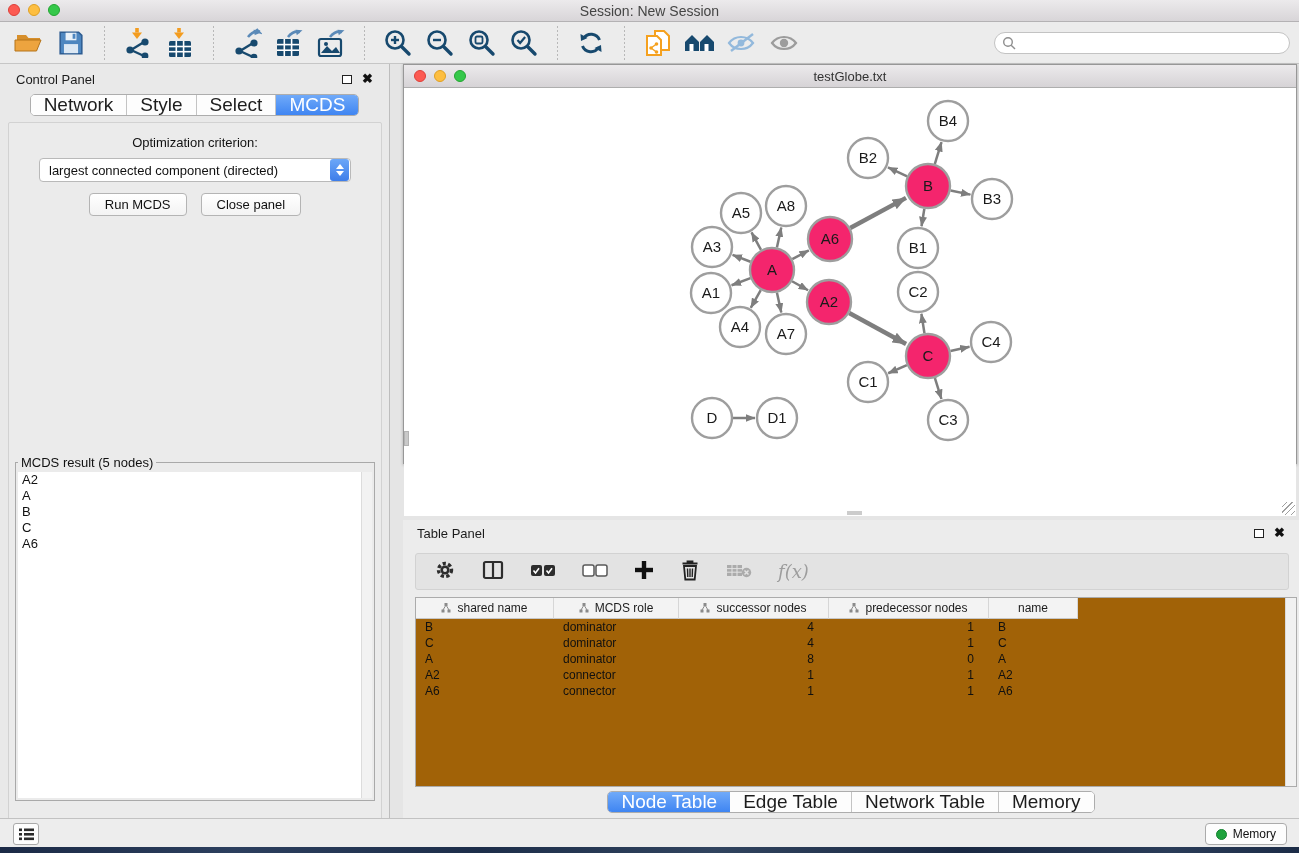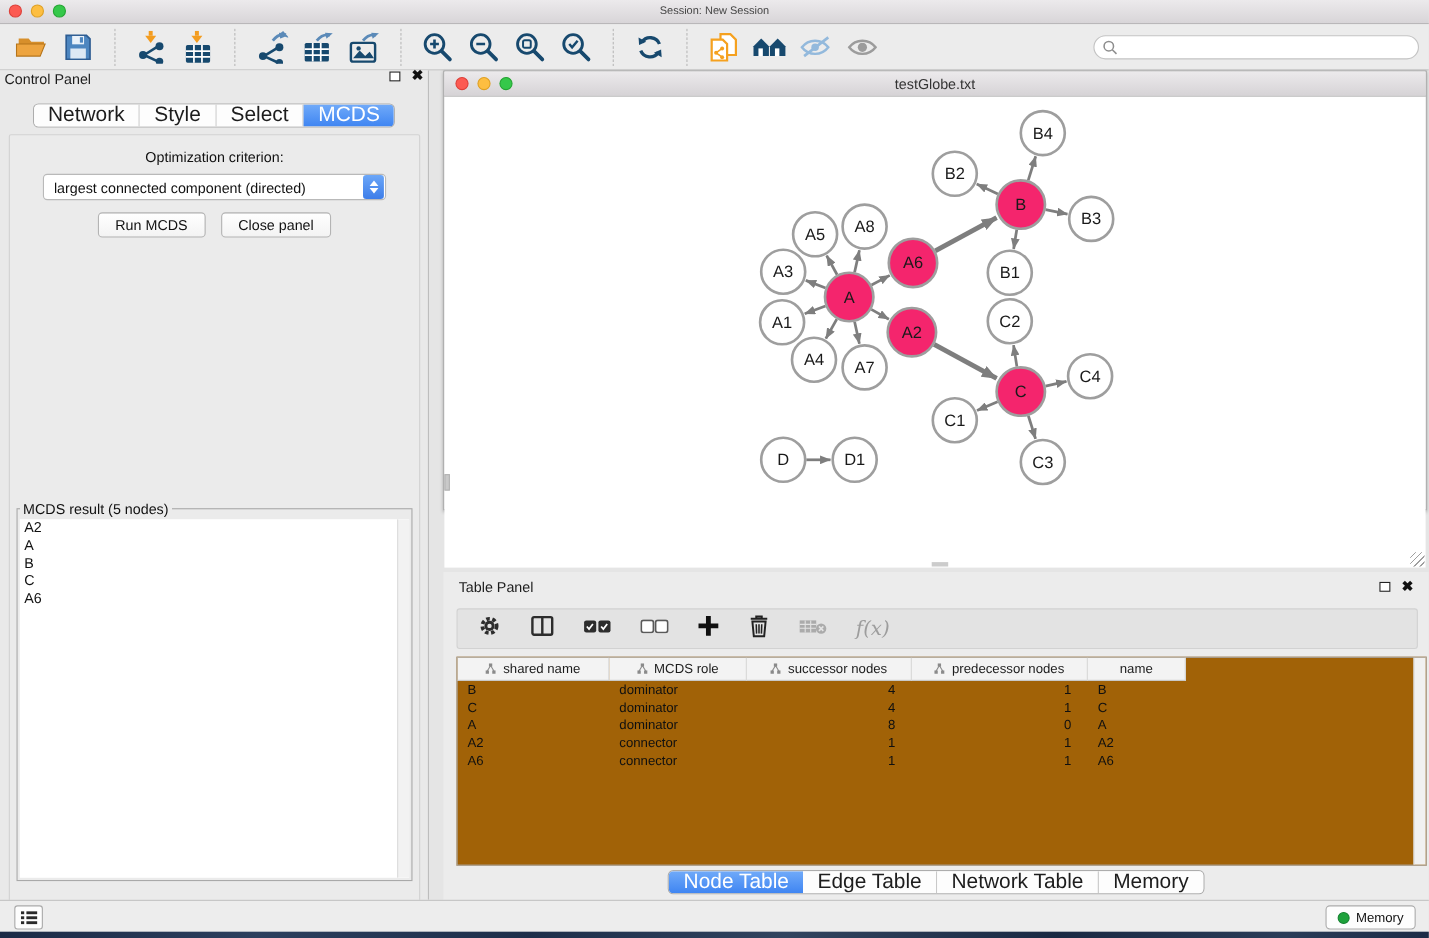--- a/index.html
+++ b/index.html
@@ -2,40 +2,40 @@
 <html><head>
 <meta charset="utf-8">
 <style>
   * { margin:0; padding:0; box-sizing:border-box; }
   html,body { width:1299px; height:853px; font-family:"Liberation Sans", sans-serif; background:#e5e5e5; overflow:hidden; position:relative; }
 
   
   .titlebar { position:absolute; left:0; top:0; width:1299px; height:22px;
     background:linear-gradient(#eceaec,#d8d5d8); border-bottom:1px solid #b4b2b4;
     display:flex; align-items:center; justify-content:center; }
-  .titlebar .title { font-size:10px; color:#454545; }
+  .titlebar .title { font-size:14px; color:#454545; }
   .lights { position:absolute; left:8px; top:4px; display:flex; gap:8px; }
   .light { width:12px; height:12px; border-radius:50%; }
   .light.red { background:#fc5a52; border:1px solid #dd3f39; }
   .light.yellow { background:#fdbe41; border:1px solid #dfa023; }
   .light.green { background:#35c84a; border:1px solid #23a532; }
 
   
   .toolbar { position:absolute; left:0; top:22px; width:1299px; height:42px;
     background:#ececec; border-bottom:1px solid #c6c6c6; display:flex; align-items:center; padding-left:8px; }
   .tbtn { width:34px; height:34px; display:flex; align-items:center; justify-content:center; margin:0 4px; }
   .tsep { width:1px; height:34px; margin:0 12px; background-image:linear-gradient(#b8b8b8 60%, rgba(255,255,255,0) 0%); background-size:1px 4px; background-repeat:repeat-y; }
   .searchbox { margin-left:auto; margin-right:9px; width:296px; height:22px; background:#fff;
     border:1px solid #c3c3c3; border-radius:11px; display:flex; align-items:center; padding-left:7px; }
   .searchbox input { border:none; outline:none; flex:1; font-size:12px; height:18px; background:transparent; }
 
   
   .control-panel { position:absolute; left:0; top:64px; width:390px; height:754px;
     background:#e9e9e9; border-right:1px solid #bdbdbd; }
-  .cp-head { height:30px; display:flex; align-items:flex-start; padding:0 4px; }
+  .cp-head { height:30px; display:flex; align-items:center; padding:0 16px; }
   .cp-head .cp-title { font-size:13px; color:#1c1c1c; }
   .panel-ctl { margin-left:auto; display:flex; align-items:center; gap:10px; }
   .float-ico { width:10px; height:9px; border:1.5px solid #222; display:inline-block; background:#fff; }
   .close-ico { font-size:13px; font-weight:bold; color:#111; line-height:10px; }
   .seg { display:flex; border:1px solid #adadad; border-radius:5px; overflow:hidden; background:#fff; height:22px; }
   .seg .tab { font-size:19px; color:#1d1d1d; padding:2px 13px; display:flex; align-items:center; border-right:1px solid #c4c4c4; background:#fdfdfd; cursor:default; }
   .seg .tab:last-child { border-right:none; }
   .seg .tab.sel { background:linear-gradient(#70aaf9,#3f85f2); color:#fff; border-right:none; }
   .cp-tabs-row { display:flex; justify-content:center; }
   .cp-content { position:absolute; left:8px; top:58px; width:374px; height:768px;

